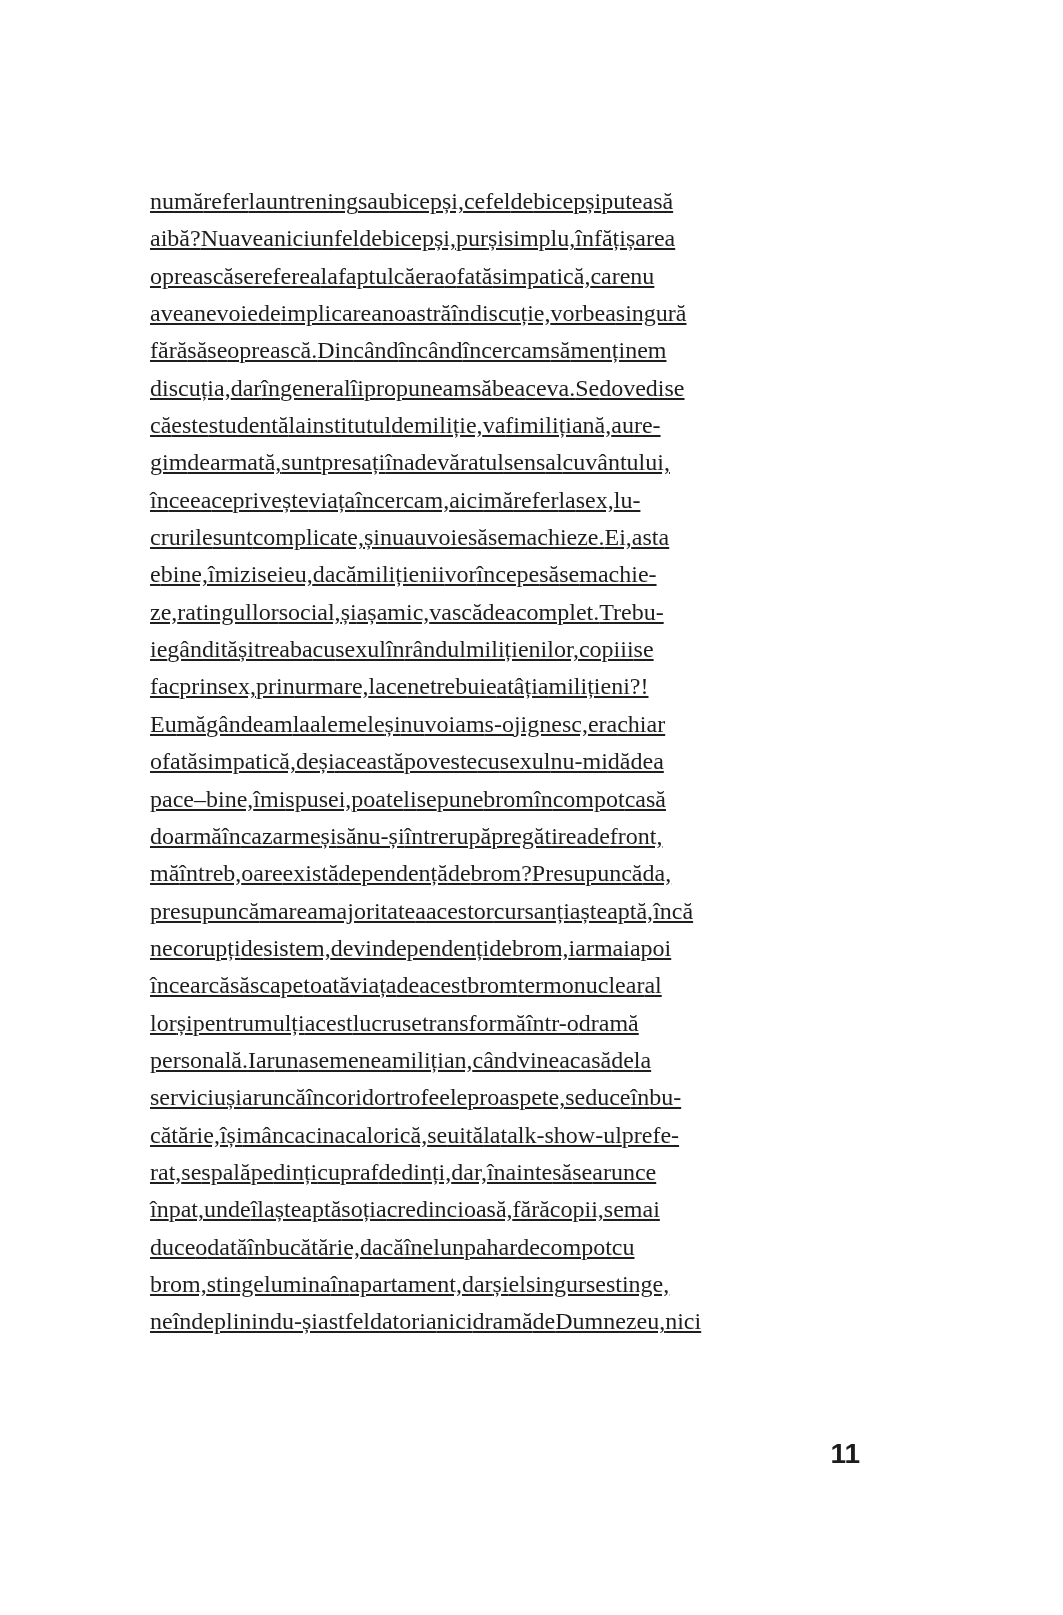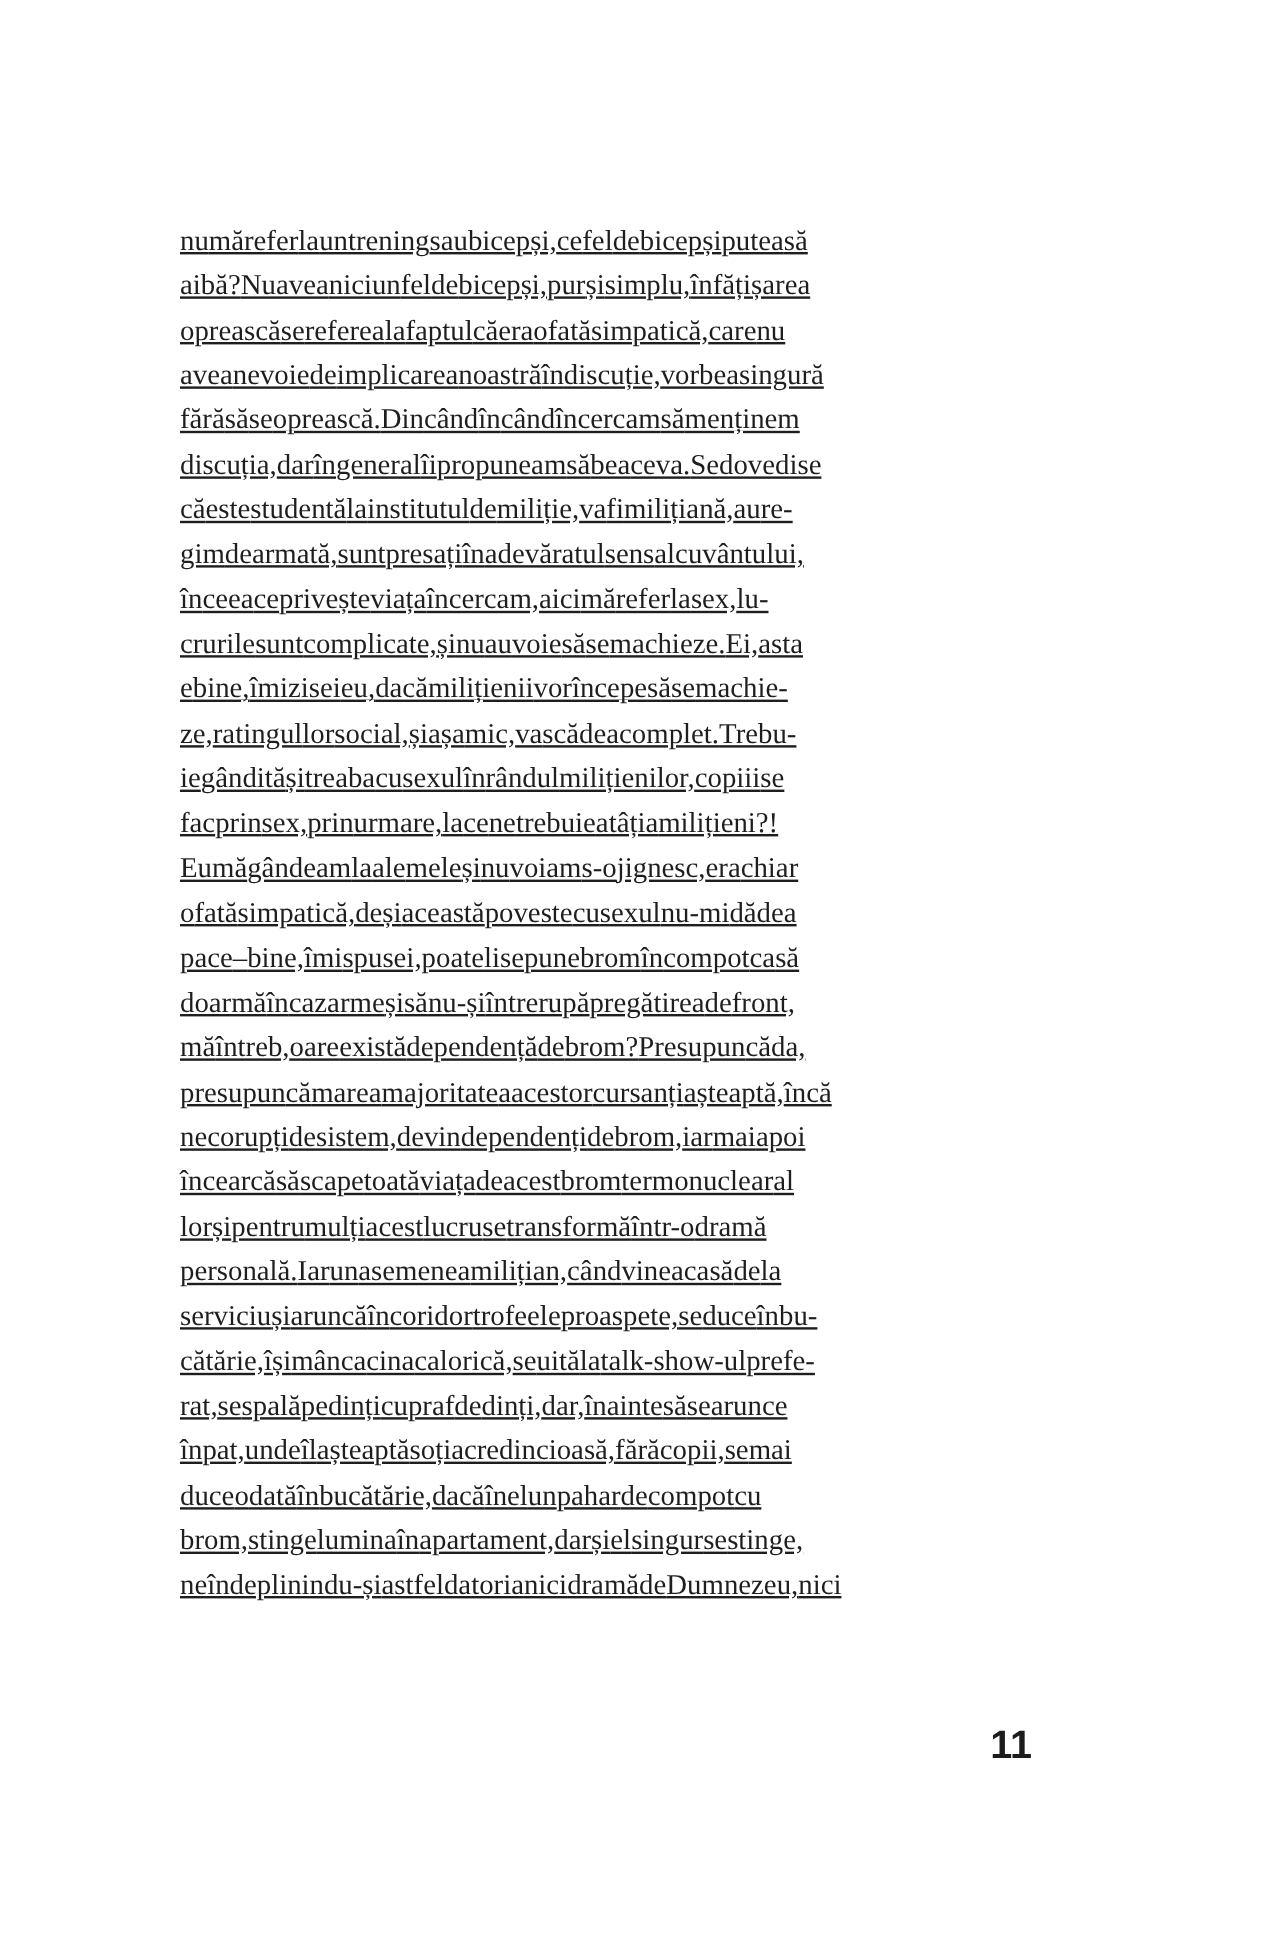--- a/index.html
+++ b/index.html
@@ -36,21 +36,21 @@
     line-height: 37.35px;
     white-space: pre;
   }
   .page-number {
     position: absolute;
     top: 1441px;
     left: 0;
     width: 860px;
     text-align: right;
     font-family: "Liberation Sans", sans-serif;
-    font-size: 33px;
+    font-size: 28px;
     font-weight: 600;
     line-height: 26px;
     color: #1c1c1c;
   }
 </style>
 </head>
 <body>
 
 <div class="page" style="background: rgb(255, 255, 255);">
   <div class="text-block" style="color: rgb(30, 30, 30);">

